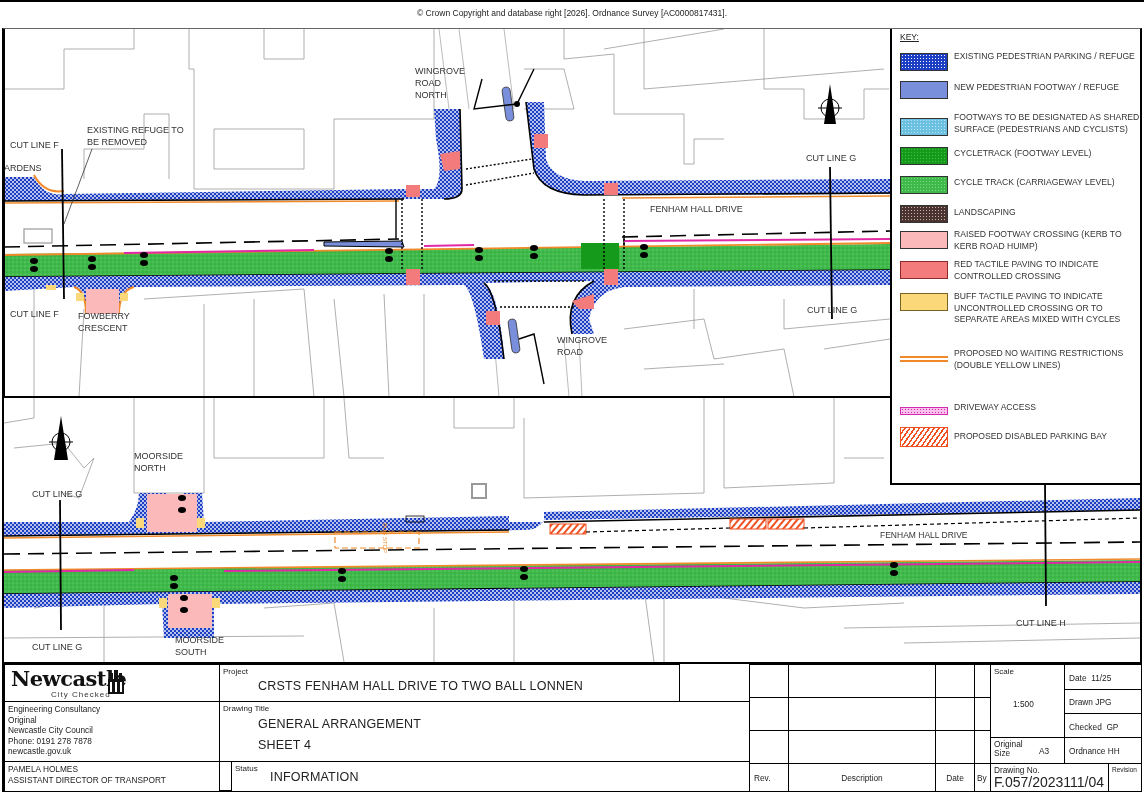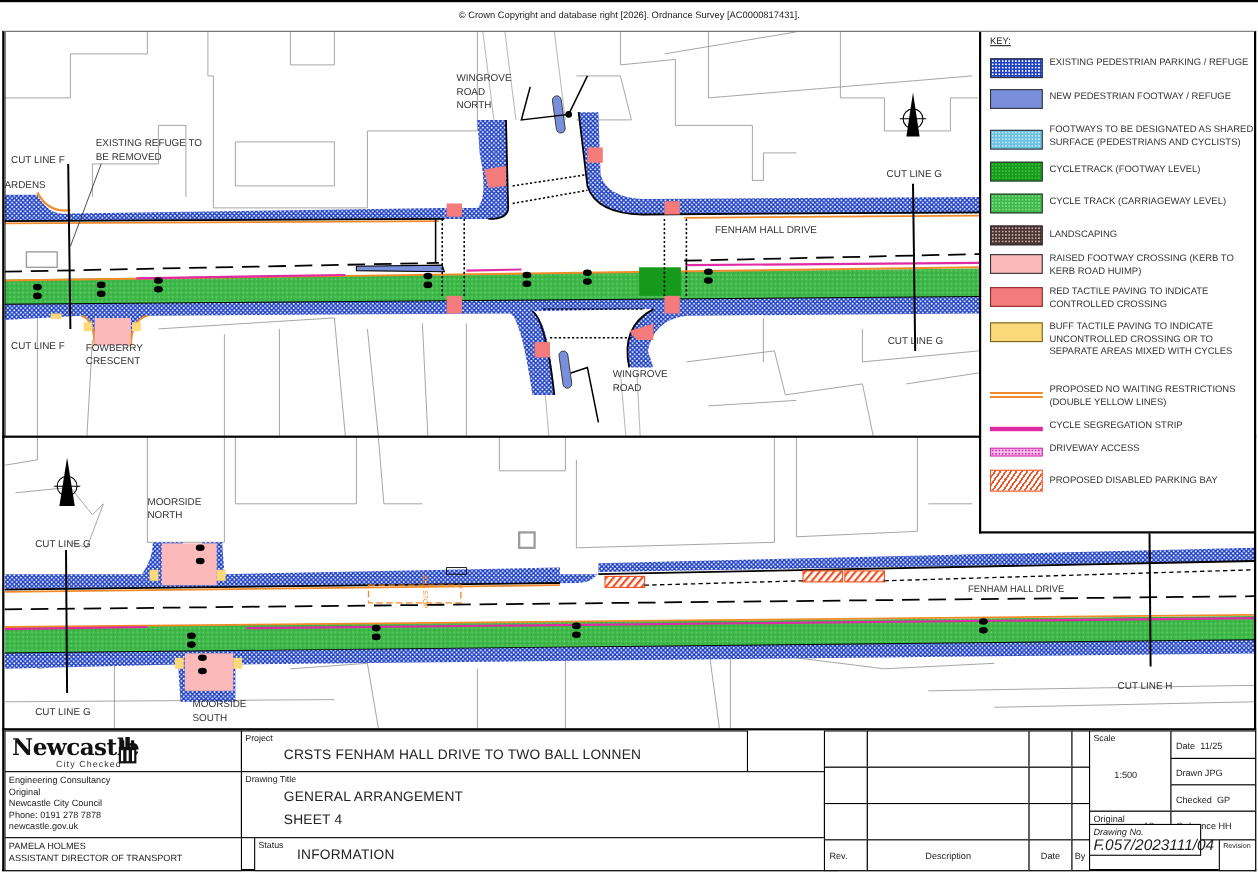--- a/index.html
+++ b/index.html
@@ -361,24 +361,20 @@
       <div class="key-text">RED TACTILE PAVING TO INDICATE CONTROLLED CROSSING</div>
     </div>
     <div class="key-item" style="top:262px;">
       <div class="key-swatch sw-buff"></div>
       <div class="key-text">BUFF TACTILE PAVING TO INDICATE UNCONTROLLED CROSSING OR TO SEPARATE AREAS MIXED WITH CYCLES</div>
     </div>
     <div class="key-item" style="top:319px;">
       <div class="key-swatch sw-dyl"></div>
       <div class="key-text">PROPOSED NO WAITING RESTRICTIONS (DOUBLE YELLOW LINES)</div>
     </div>
-    <div class="key-item" style="top:351px;">
-      <div class="key-swatch sw-seg"></div>
-      <div class="key-text" style="top:1px;">CYCLE SEGREGATION STRIP</div>
-    </div>
     <div class="key-item" style="top:372px;">
       <div class="key-swatch sw-driveway"></div>
       <div class="key-text" style="top:1px;">DRIVEWAY ACCESS</div>
     </div>
     <div class="key-item" style="top:396px;">
       <div class="key-swatch sw-disabled" style="height:20px;"></div>
       <div class="key-text" style="top:6px;">PROPOSED DISABLED PARKING BAY</div>
     </div>
   </div>
 
@@ -480,21 +476,21 @@
       <div class="small" style="position:absolute;left:4px;top:8px;">
         <span>Checked</span>&nbsp;&nbsp;<span>GP</span>
       </div>
     </div>
     <div class="cell" style="left:1062px;top:73px;width:78px;height:27px;">
       <div class="small" style="position:absolute;left:4px;top:8px;">
         <span>Ordnance</span>&nbsp;<span>HH</span>
       </div>
     </div>
 
-    <div class="cell" style="left:988px;top:85px;width:102px;height:29px;font-style:italic;">
+    <div class="cell" style="left:988px;top:99px;width:119px;height:29px;">
       <div class="small" style="position:absolute;left:3px;top:1px;">Drawing No.</div>
       <div style="position:absolute;left:3px;top:10px;font-size:14px;color:#222;">F.057/2023111/04</div>
     </div>
     <div class="cell" style="left:1106px;top:99px;width:34px;height:29px;">
       <div style="position:absolute;left:3px;top:2px;font-size:6.5px;color:#222;">Revision</div>
     </div>
   </div>
 </div>
 
 <div class="map-label" style="left:370px;top:532px;font-size:6px;color:#f08a2a;transform:rotate(90deg);">BUS STOP</div>

